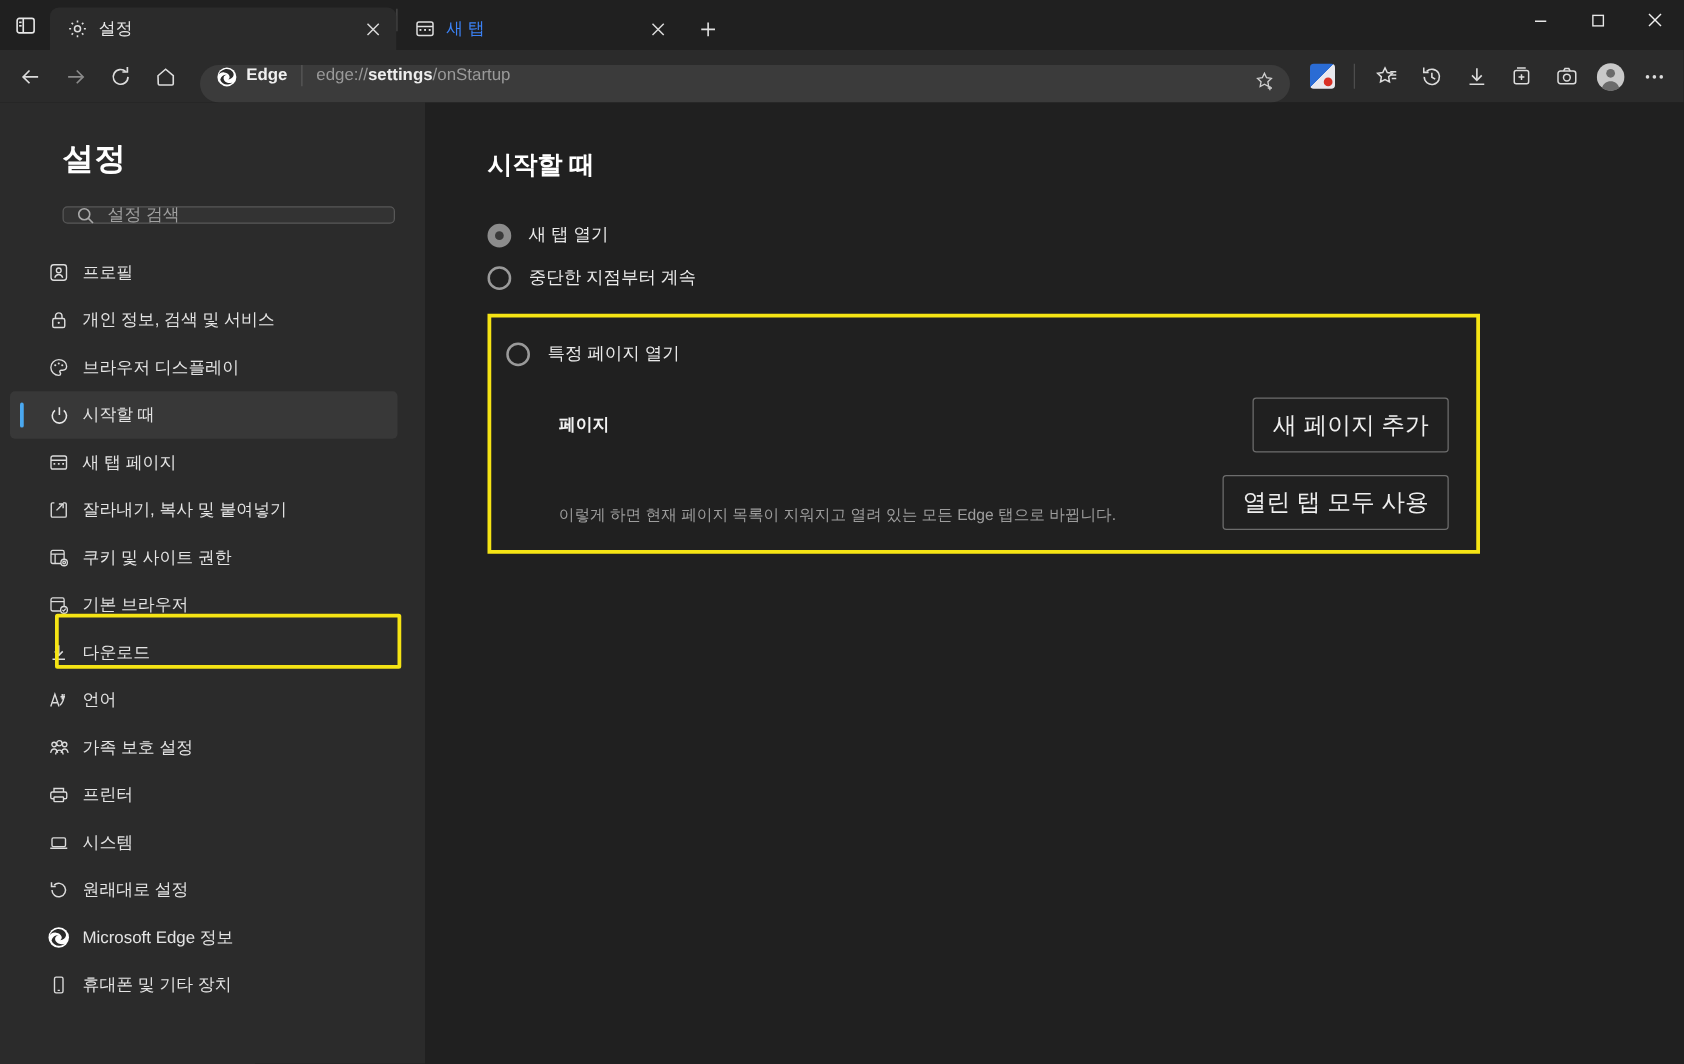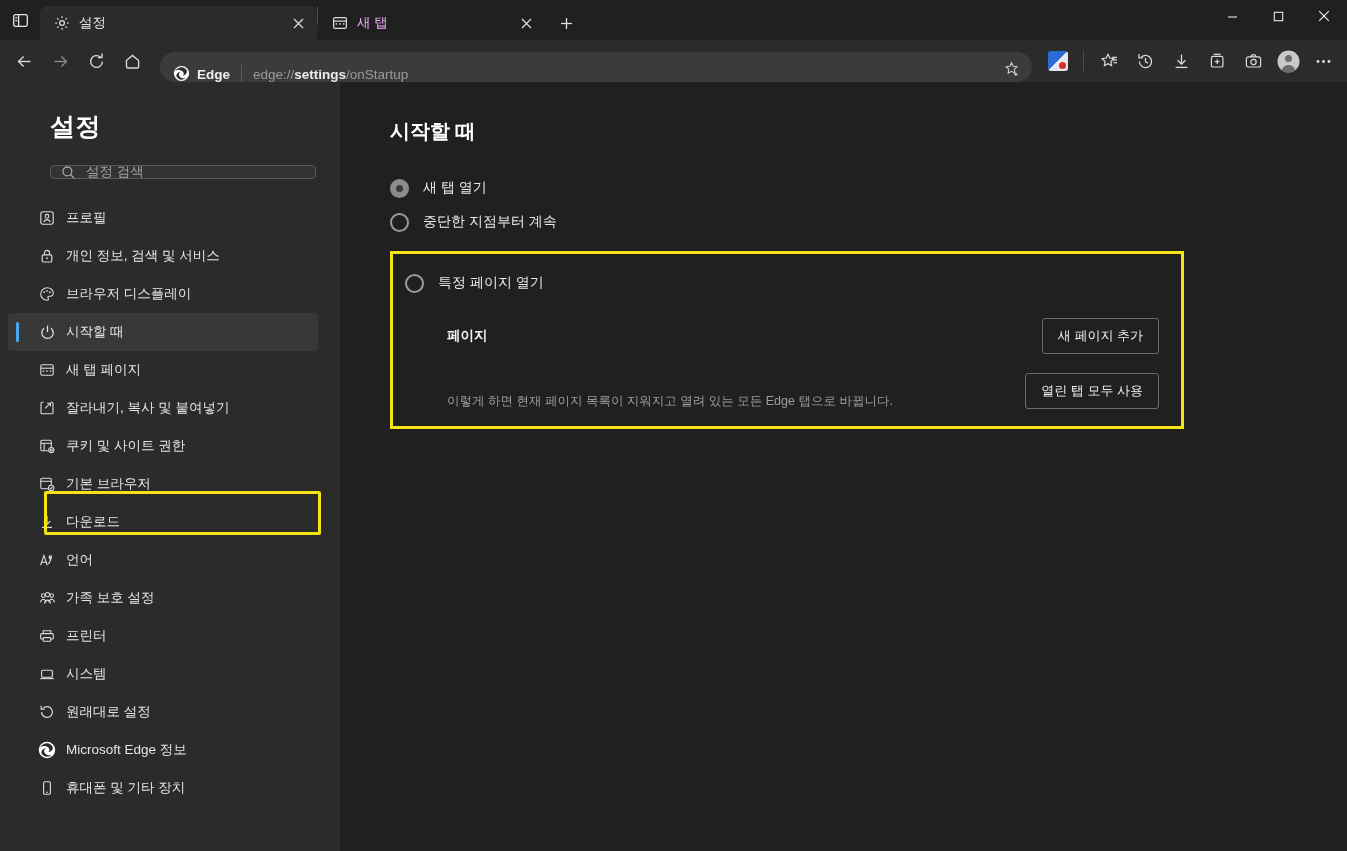--- a/index.html
+++ b/index.html
@@ -36,21 +36,21 @@
   .tab-favicon {
     width: 17px; height: 17px; flex: 0 0 17px;
     display: flex; align-items: center; justify-content: center;
   }
   .tab-title {
     flex: 1 1 auto;
     font-size: 13.5px;
     color: #e8e8e8;
     white-space: nowrap; overflow: hidden; text-overflow: ellipsis;
   }
-  .tab.inactive .tab-title { color: #f0abfc; }
+  .tab.inactive .tab-title { color: #3b82f6; }
   .tab-close {
     width: 22px; height: 22px; flex: 0 0 22px;
     display: flex; align-items: center; justify-content: center;
     border-radius: 4px;
   }
   .tab-sep {
     width: 1px; height: 18px; background: #4a4a4a;
     align-self: center; margin-bottom: 8px;
   }
   .newtab-btn {
@@ -78,21 +78,21 @@
     width: 36px; height: 32px;
     display: flex; align-items: center; justify-content: center;
     border-radius: 5px;
     flex: 0 0 36px;
   }
   .omnibox {
     flex: 1 1 auto;
     height: 30px;
     background: #3b3b3b;
     border-radius: 15px;
-    display: flex; align-items: flex-end;
+    display: flex; align-items: flex-start;
     margin: 12px 8px 0 10px;
     padding: 0 4px 0 12px;
     min-width: 0;
   }
   .omni-brandicon { width: 18px; height: 18px; flex: 0 0 18px; display:flex; align-items:center; justify-content:center;}
   .omni-brandtext {
     font-size: 13.5px; color: #f0f0f0; font-weight: bold;
     margin-left: 7px; white-space: nowrap;
   }
   .omni-divider { width: 1px; height: 17px; background: #5a5a5a; margin: 0 11px; flex: 0 0 1px; }
@@ -209,21 +209,21 @@
     margin: 18px 0 0 0;
     padding-left: 42px;
   }
   .sub-left { flex: 1 1 auto; }
   .sub-title { font-size: 13.5px; color: #f2f2f2; font-weight: bold; }
   .sub-desc { font-size: 12.5px; color: #9d9d9d; margin-top: 21px; }
   .btn-outline {
     border: 1px solid #6d6d6d;
     background: transparent;
     color: #eeeeee;
-    font-size: 13px;
+    font-size: 19px;
     font-family: "Liberation Sans", sans-serif;
     padding: 8px 15px;
     border-radius: 3px;
     white-space: nowrap;
     flex: 0 0 auto;
     margin-right: 8px;
   }
   svg { display: block; }
 </style>
 </head>

